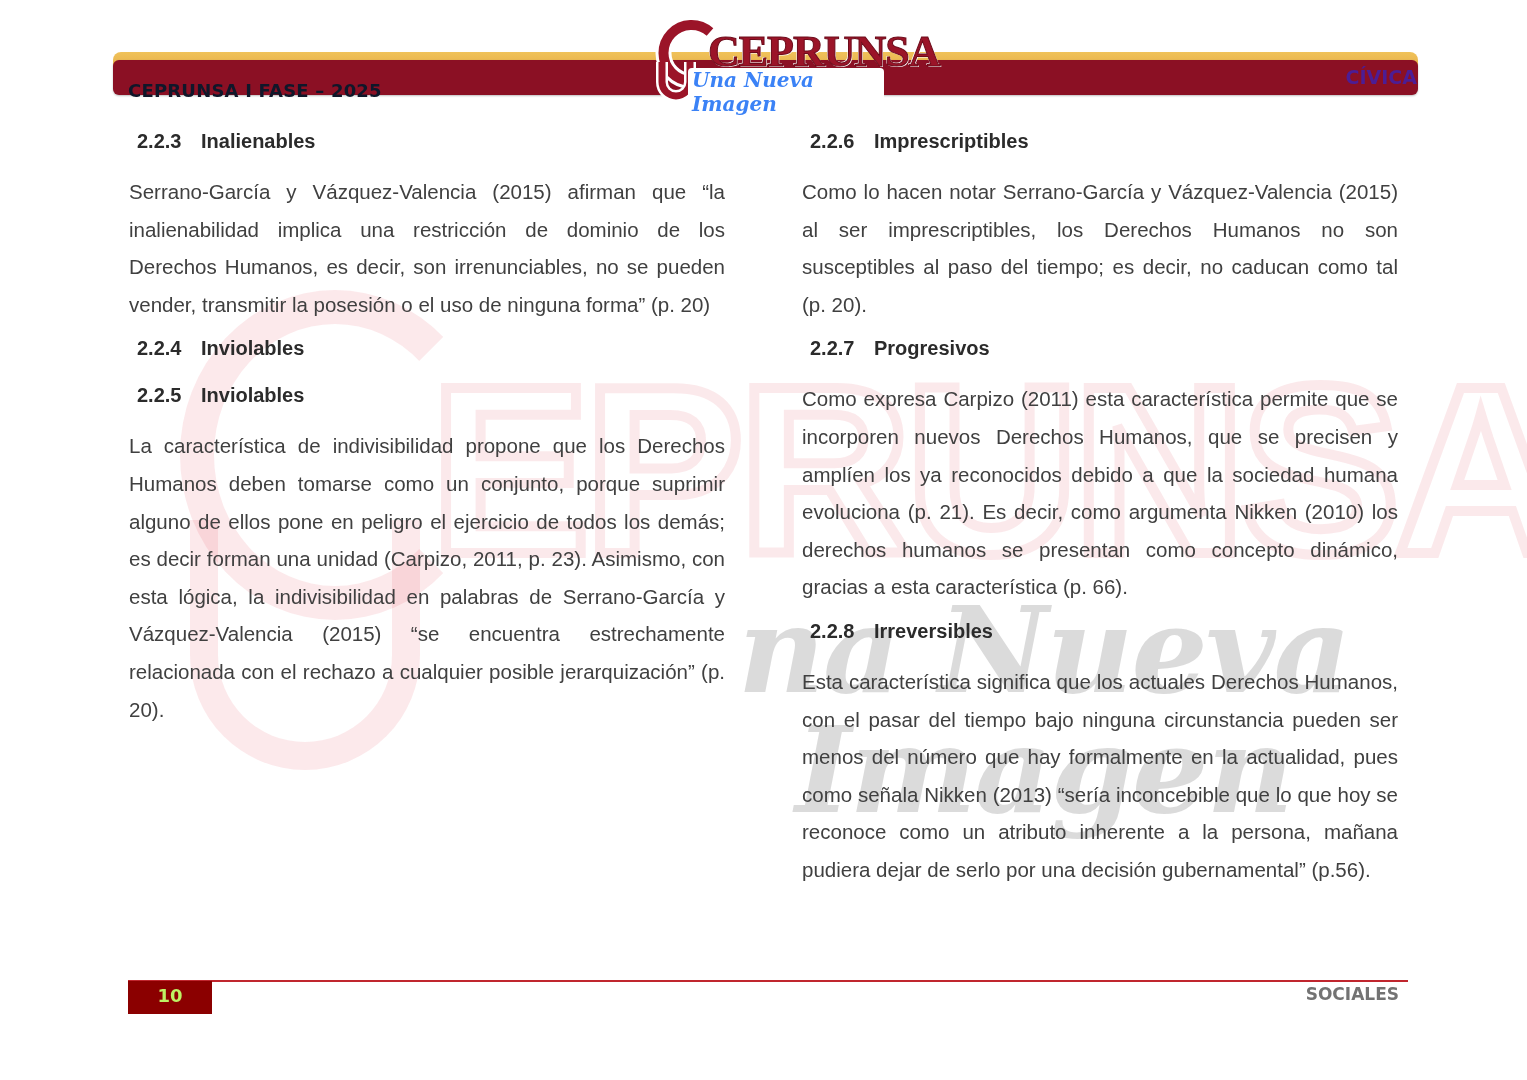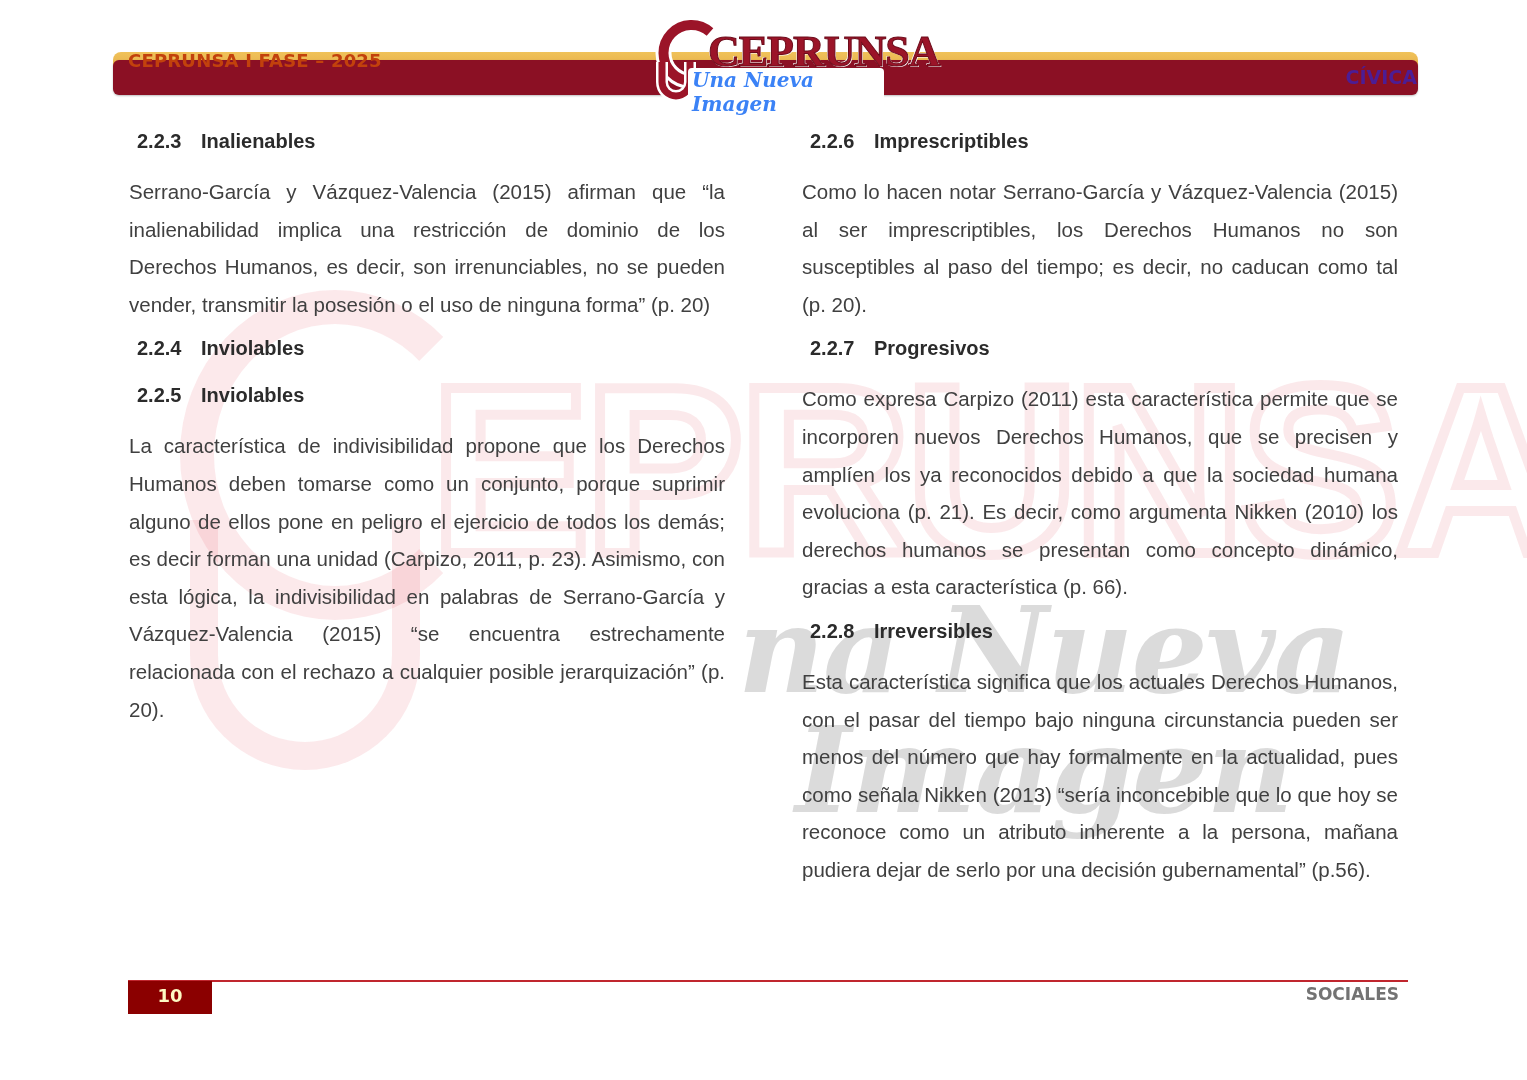--- a/index.html
+++ b/index.html
@@ -1,21 +1,21 @@
 <!DOCTYPE html>
 <html><head>
 <meta charset="utf-8">
 <style>
   html, body { margin: 0; padding: 0; background: #ffffff; }
   body { width: 1527px; height: 1080px; position: relative; overflow: hidden; font-family: "Liberation Sans", sans-serif; color: #1a1a1a; }
 
   
   .hdr-gold { position: absolute; left: 113px; top: 52px; width: 1305px; height: 16px; background: linear-gradient(#f0c25a, #e6b04a); border-radius: 8px 8px 0 0; }
   .hdr-bar { position: absolute; left: 113px; top: 60px; width: 1305px; height: 35px; background: #8b1024; border-radius: 6px; box-shadow: 0 1px 2px rgba(0,0,0,0.25); }
-  .hdr-left { position: absolute; left: 128px; top: 50px; font-family: "DejaVu Sans", sans-serif; font-weight: bold; font-size: 18px; color: #c2410c; letter-spacing: 0.2px; text-align: right; }
+  .hdr-left { position: absolute; left: 128px; top: 80px; font-family: "DejaVu Sans", sans-serif; font-weight: bold; font-size: 18px; color: #0f172a; letter-spacing: 0.2px; text-align: right; }
   .hdr-right { position: absolute; right: 110px; top: 66px; font-family: "DejaVu Sans", sans-serif; font-weight: bold; font-size: 19px; color: #4c1d95; }
 
   
   .logo { position: absolute; left: 648px; top: 18px; width: 236px; height: 82px; }
   .logo-title { position: absolute; left: 60px; top: 8px; font-family: Liberation Serif, serif; font-weight: bold; font-size: 44px; color: #9b1428; letter-spacing: -1px; -webkit-text-stroke: 1px #6b0b1a; text-shadow: 1px 1px 0 #fff, -1px -1px 0 #fff; }
   .logo-sub { position: absolute; left: 40px; top: 50px; font-family: "DejaVu Serif", serif; font-style: italic; font-weight: bold; font-size: 20px; color: #3b82f6; background: #fff; padding: 0 4px; border-radius: 4px; }
 
   
   .wm { position: absolute; pointer-events: none; }
   .wm-c { left: 180px; top: 290px; width: 310px; height: 330px; border: 34px solid rgba(220,40,60,0.10); border-radius: 50%; border-right-color: transparent; box-sizing: border-box; }
@@ -26,21 +26,21 @@
   
   .col { position: absolute; top: 122px; width: 596px; }
   .col-left { left: 129px; }
   .col-right { left: 802px; }
   .sec-h { font-weight: bold; font-size: 20px; color: #2b2b2b; margin: 4px 0 17px 8px; line-height: 30px; }
   .sec-h .num { display: inline-block; width: 64px; }
   .para { font-size: 20.5px; line-height: 37.6px; text-align: justify; margin: 0 0 10px 0; color: #404040; }
 
   
   .ftr-line { position: absolute; left: 128px; top: 980px; width: 1280px; height: 1.5px; background: #c0262e; }
-  .ftr-page { position: absolute; left: 128px; top: 981px; width: 84px; height: 33px; background: #8b0000; color: #fef9c3; font-family: "DejaVu Sans", sans-serif; font-weight: bold; font-size: 18px; text-align: center; line-height: 30px; }
+  .ftr-page { position: absolute; left: 128px; top: 981px; width: 84px; height: 33px; background: #8b0000; color: #bef264; font-family: "DejaVu Sans", sans-serif; font-weight: bold; font-size: 18px; text-align: center; line-height: 30px; }
   .ftr-right { position: absolute; right: 128px; top: 984px; font-family: "DejaVu Sans", sans-serif; font-weight: bold; font-size: 17px; color: #737373; }
 </style>
 </head>
 <body>
 
 <div class="wm wm-c"></div>
 <div class="wm wm-u"></div>
 <div class="wm wm-word">EPRUNSA</div>
 <div class="wm wm-sub">na Nueva Imagen</div>
 

